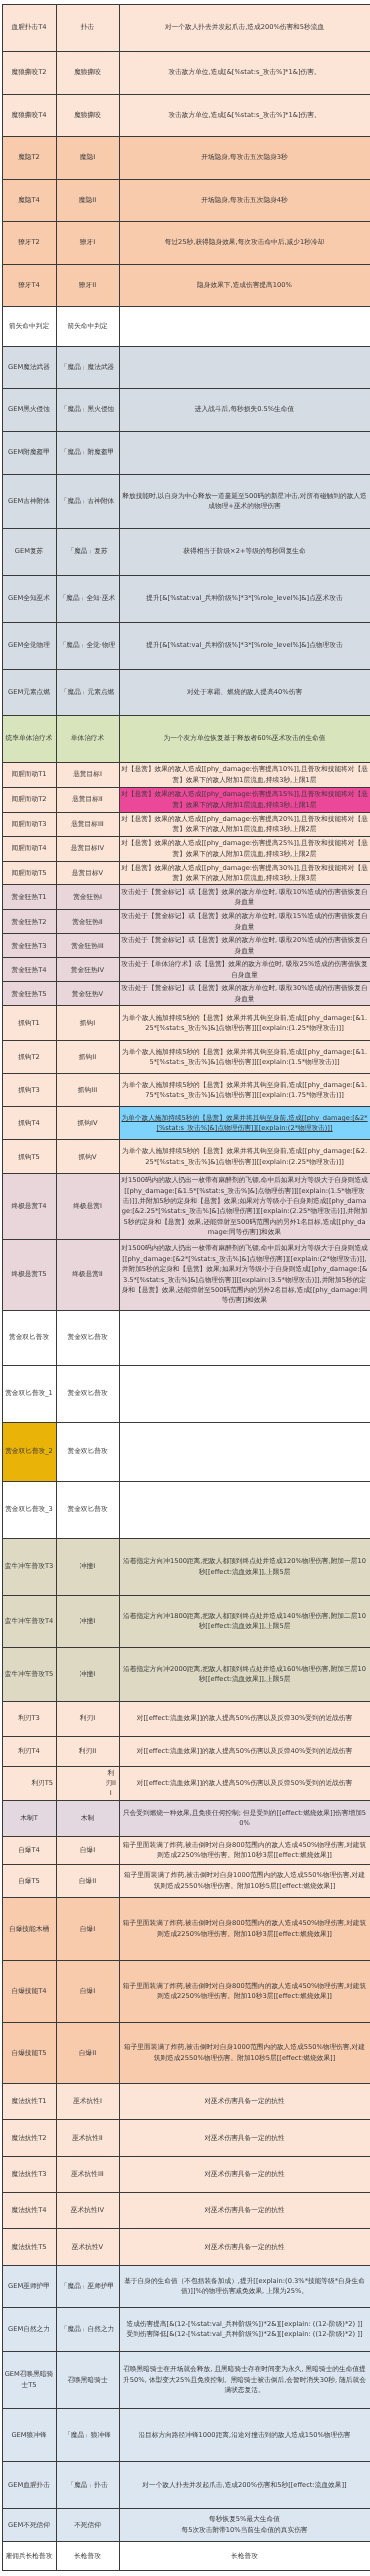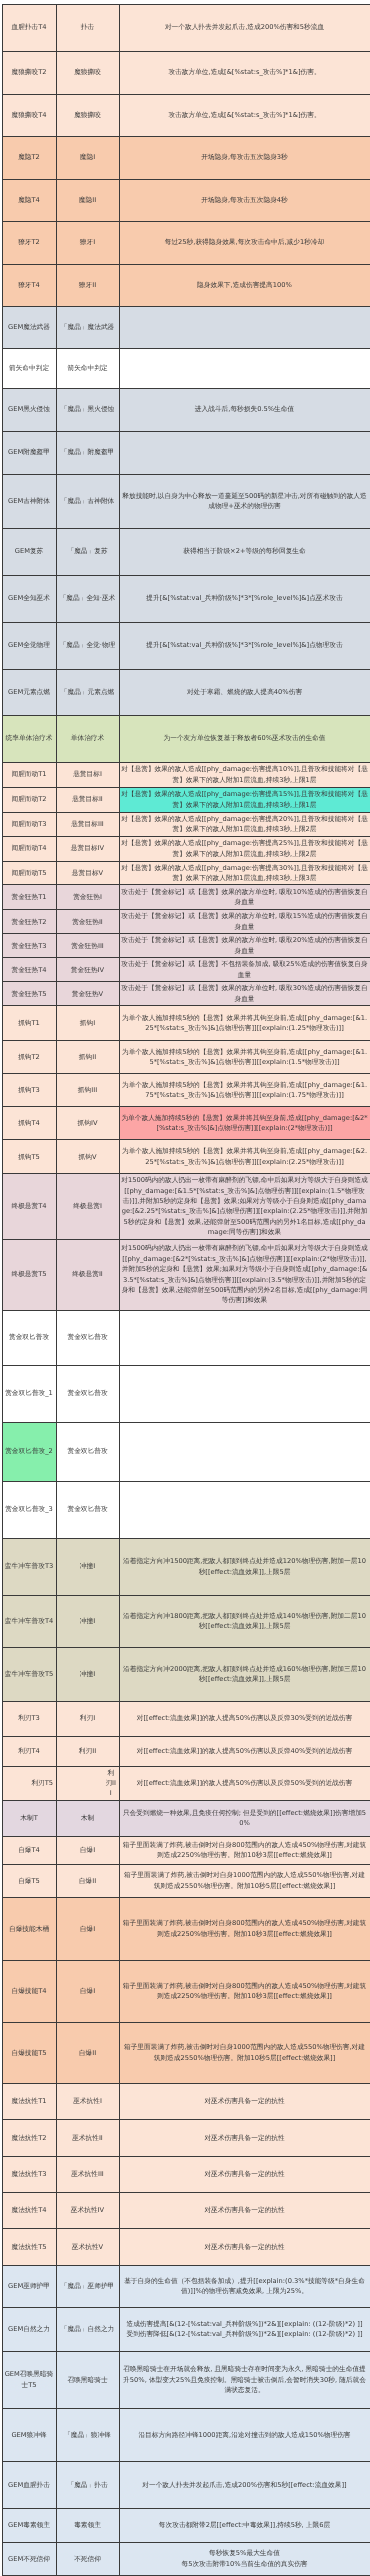--- a/index.html
+++ b/index.html
@@ -60,29 +60,29 @@
         <tr style="height: 43px;">
           <td class="c1" style="background-color: rgb(248, 203, 173);">獠牙T2</td>
           <td class="c2" style="background-color: rgb(248, 203, 173);">獠牙I</td>
           <td class="c3" style="background-color: rgb(248, 203, 173);">每过25秒,获得隐身效果,每次攻击命中后,减少1秒冷却</td>
         </tr>
         <tr style="height: 42px;">
           <td class="c1" style="background-color: rgb(248, 203, 173);">獠牙T4</td>
           <td class="c2" style="background-color: rgb(248, 203, 173);">獠牙II</td>
           <td class="c3" style="background-color: rgb(248, 203, 173);">隐身效果下,造成伤害提高100%</td>
         </tr>
+        <tr style="height: 40px;">
+          <td class="c1" style="background-color: rgb(255, 255, 255);">箭矢命中判定</td>
+          <td class="c2" style="background-color: rgb(255, 255, 255);">箭矢命中判定</td>
+          <td class="c3" style="background-color: rgb(255, 255, 255);"></td>
+        </tr>
         <tr style="height: 42px;">
           <td class="c1" style="background-color: rgb(214, 220, 228);">GEM魔法武器</td>
           <td class="c2" style="background-color: rgb(214, 220, 228);">「魔晶」魔法武器</td>
           <td class="c3" style="background-color: rgb(214, 220, 228);"></td>
-        </tr>
-        <tr style="height: 40px;">
-          <td class="c1" style="background-color: rgb(255, 255, 255);">箭矢命中判定</td>
-          <td class="c2" style="background-color: rgb(255, 255, 255);">箭矢命中判定</td>
-          <td class="c3" style="background-color: rgb(255, 255, 255);"></td>
         </tr>
         <tr style="height: 43px;">
           <td class="c1" style="background-color: rgb(214, 220, 228);">GEM黑火侵蚀</td>
           <td class="c2" style="background-color: rgb(214, 220, 228);">「魔晶」黑火侵蚀</td>
           <td class="c3" style="background-color: rgb(214, 220, 228);">进入战斗后,每秒损失0.5%生命值</td>
         </tr>
         <tr style="height: 43px;">
           <td class="c1" style="background-color: rgb(214, 220, 228);">GEM附魔盔甲</td>
           <td class="c2" style="background-color: rgb(214, 220, 228);">「魔晶」附魔盔甲</td>
           <td class="c3" style="background-color: rgb(214, 220, 228);"></td>
@@ -118,21 +118,21 @@
           <td class="c3" style="background-color: rgb(215, 228, 188);">为一个友方单位恢复基于释放者60%巫术攻击的生命值</td>
         </tr>
         <tr style="height: 25px;">
           <td class="c1" style="background-color: rgb(252, 228, 214);">闻腥而动T1</td>
           <td class="c2" style="background-color: rgb(252, 228, 214);">悬赏目标I</td>
           <td class="c3" style="background-color: rgb(252, 228, 214);">对【悬赏】效果的敌人造成[[phy_damage:伤害提高10%]],且普攻和技能将对【悬赏】效果下的敌人附加1层流血,持续3秒,上限1层</td>
         </tr>
         <tr style="height: 25px;">
           <td class="c1" style="background-color: rgb(252, 228, 214);">闻腥而动T2</td>
           <td class="c2" style="background-color: rgb(252, 228, 214);">悬赏目标II</td>
-          <td class="c3" style="background-color: #5eead4;">对【悬赏】效果的敌人造成[[phy_damage:伤害提高15%]],且普攻和技能将对【悬赏】效果下的敌人附加1层流血,持续3秒,上限1层</td>
+          <td class="c3" style="background-color: #ec4899;">对【悬赏】效果的敌人造成[[phy_damage:伤害提高15%]],且普攻和技能将对【悬赏】效果下的敌人附加1层流血,持续3秒,上限1层</td>
         </tr>
         <tr style="height: 24px;">
           <td class="c1" style="background-color: rgb(252, 228, 214);">闻腥而动T3</td>
           <td class="c2" style="background-color: rgb(252, 228, 214);">悬赏目标III</td>
           <td class="c3" style="background-color: rgb(252, 228, 214);">对【悬赏】效果的敌人造成[[phy_damage:伤害提高20%]],且普攻和技能将对【悬赏】效果下的敌人附加1层流血,持续3秒,上限2层</td>
         </tr>
         <tr style="height: 25px;">
           <td class="c1" style="background-color: rgb(252, 228, 214);">闻腥而动T4</td>
           <td class="c2" style="background-color: rgb(252, 228, 214);">悬赏目标IV</td>
           <td class="c3" style="background-color: rgb(252, 228, 214);">对【悬赏】效果的敌人造成[[phy_damage:伤害提高25%]],且普攻和技能将对【悬赏】效果下的敌人附加1层流血,持续3秒,上限2层</td>
@@ -153,21 +153,21 @@
           <td class="c3" style="background-color: rgb(232, 214, 218);">攻击处于【赏金标记】或【悬赏】效果的敌方单位时, 吸取15%造成的伤害值恢复自身血量</td>
         </tr>
         <tr style="height: 24px;">
           <td class="c1" style="background-color: rgb(232, 214, 218);">赏金狂热T3</td>
           <td class="c2" style="background-color: rgb(232, 214, 218);">赏金狂热III</td>
           <td class="c3" style="background-color: rgb(232, 214, 218);">攻击处于【赏金标记】或【悬赏】效果的敌方单位时, 吸取20%造成的伤害值恢复自身血量</td>
         </tr>
         <tr style="height: 24px;">
           <td class="c1" style="background-color: rgb(232, 214, 218);">赏金狂热T4</td>
           <td class="c2" style="background-color: rgb(232, 214, 218);">赏金狂热IV</td>
-          <td class="c3" style="background-color: rgb(232, 214, 218);">攻击处于【赏金标记】或【悬赏】不包括装备加成, 吸取25%造成的伤害值恢复自身血量</td>
+          <td class="c3" style="background-color: rgb(232, 214, 218);">攻击处于【单体治疗术】或【悬赏】效果的敌方单位时, 吸取25%造成的伤害值恢复自身血量</td>
         </tr>
         <tr style="height: 24px;">
           <td class="c1" style="background-color: rgb(232, 214, 218);">赏金狂热T5</td>
           <td class="c2" style="background-color: rgb(232, 214, 218);">赏金狂热V</td>
           <td class="c3" style="background-color: rgb(232, 214, 218);">攻击处于【赏金标记】或【悬赏】效果的敌方单位时, 吸取30%造成的伤害值恢复自身血量</td>
         </tr>
         <tr style="height: 35px;">
           <td class="c1" style="background-color: rgb(252, 228, 214);">抓钩T1</td>
           <td class="c2" style="background-color: rgb(252, 228, 214);">抓钩I</td>
           <td class="c3" style="background-color: rgb(252, 228, 214);">为单个敌人施加持续5秒的【悬赏】效果并将其钩至身前,造成[[phy_damage:[&amp;1.25*[%stat:s_攻击%]&amp;]点物理伤害]][[explain:(1.25*物理攻击)]]</td>
@@ -178,21 +178,21 @@
           <td class="c3" style="background-color: rgb(252, 228, 214);">为单个敌人施加持续5秒的【悬赏】效果并将其钩至身前,造成[[phy_damage:[&amp;1.5*[%stat:s_攻击%]&amp;]点物理伤害]][[explain:(1.5*物理攻击)]]</td>
         </tr>
         <tr style="height: 33px;">
           <td class="c1" style="background-color: rgb(252, 228, 214);">抓钩T3</td>
           <td class="c2" style="background-color: rgb(252, 228, 214);">抓钩III</td>
           <td class="c3" style="background-color: rgb(252, 228, 214);">为单个敌人施加持续5秒的【悬赏】效果并将其钩至身前,造成[[phy_damage:[&amp;1.75*[%stat:s_攻击%]&amp;]点物理伤害]][[explain:(1.75*物理攻击)]]</td>
         </tr>
         <tr style="height: 33px;">
           <td class="c1" style="background-color: rgb(252, 228, 214);">抓钩T4</td>
           <td class="c2" style="background-color: rgb(252, 228, 214);">抓钩IV</td>
-          <td class="c3" style="background-color: #fca5a5;">为单个敌人施加持续5秒的【悬赏】效果并将其钩至身前,造成[[phy_damage:[&amp;2*[%stat:s_攻击%]&amp;]点物理伤害]][[explain:(2*物理攻击)]]</td>
+          <td class="c3" style="background-color: #7dd3fc; text-decoration: underline;">为单个敌人施加持续5秒的【悬赏】效果并将其钩至身前,造成[[phy_damage:[&amp;2*[%stat:s_攻击%]&amp;]点物理伤害]][[explain:(2*物理攻击)]]</td>
         </tr>
         <tr style="height: 34px;">
           <td class="c1" style="background-color: rgb(252, 228, 214);">抓钩T5</td>
           <td class="c2" style="background-color: rgb(252, 228, 214);">抓钩V</td>
           <td class="c3" style="background-color: rgb(252, 228, 214);">为单个敌人施加持续5秒的【悬赏】效果并将其钩至身前,造成[[phy_damage:[&amp;2.25*[%stat:s_攻击%]&amp;]点物理伤害]][[explain:(2.25*物理攻击)]]</td>
         </tr>
         <tr style="height: 65px;">
           <td class="c1" style="background-color: rgb(232, 214, 218);">终极悬赏T4</td>
           <td class="c2" style="background-color: rgb(232, 214, 218);">终极悬赏I</td>
           <td class="c3" style="background-color: rgb(232, 214, 218);">对1500码内的敌人扔出一枚带有麻醉剂的飞镖,命中后如果对方等级大于自身则造成[[phy_damage:[&amp;1.5*[%stat:s_攻击%]&amp;]点物理伤害]][[explain:(1.5*物理攻击)]],并附加5秒的定身和【悬赏】效果;如果对方等级小于自身则造成[[phy_damage:[&amp;2.25*[%stat:s_攻击%]&amp;]点物理伤害]][[explain:(2.25*物理攻击)]],并附加5秒的定身和【悬赏】效果,还能弹射至500码范围内的另外1名目标,造成[[phy_damage:同等伤害]]和效果</td>
@@ -206,21 +206,21 @@
           <td class="c1" style="background-color: rgb(255, 255, 255);">赏金双匕普攻</td>
           <td class="c2" style="background-color: rgb(255, 255, 255);">赏金双匕普攻</td>
           <td class="c3" style="background-color: rgb(255, 255, 255);"></td>
         </tr>
         <tr style="height: 57px;">
           <td class="c1" style="background-color: rgb(255, 255, 255);">赏金双匕普攻_1</td>
           <td class="c2" style="background-color: rgb(255, 255, 255);">赏金双匕普攻</td>
           <td class="c3" style="background-color: rgb(255, 255, 255);"></td>
         </tr>
         <tr style="height: 59px;">
-          <td class="c1" style="background-color: #86efac;">赏金双匕普攻_2</td>
+          <td class="c1" style="background-color: #eab308;">赏金双匕普攻_2</td>
           <td class="c2" style="background-color: rgb(255, 255, 255);">赏金双匕普攻</td>
           <td class="c3" style="background-color: rgb(255, 255, 255);"></td>
         </tr>
         <tr style="height: 57px;">
           <td class="c1" style="background-color: rgb(255, 255, 255);">赏金双匕普攻_3</td>
           <td class="c2" style="background-color: rgb(255, 255, 255);">赏金双匕普攻</td>
           <td class="c3" style="background-color: rgb(255, 255, 255);"></td>
         </tr>
         <tr style="height: 57px;">
           <td class="c1" style="background-color: rgb(221, 217, 195);">蛮牛冲车普攻T3</td>
@@ -325,25 +325,20 @@
         </tr>
         <tr style="height: 53px;">
           <td class="c1" style="background-color: rgb(220, 230, 241);">GEM狼冲锋</td>
           <td class="c2" style="background-color: rgb(220, 230, 241);">「魔晶」狼冲锋</td>
           <td class="c3" style="background-color: rgb(220, 230, 241);">沿目标方向路径冲锋1000距离,沿途对撞击到的敌人造成150%物理伤害</td>
         </tr>
         <tr style="height: 47px;">
           <td class="c1" style="background-color: rgb(220, 230, 241);">GEM血腥扑击</td>
           <td class="c2" style="background-color: rgb(220, 230, 241);">「魔晶」扑击</td>
           <td class="c3" style="background-color: rgb(220, 230, 241);">对一个敌人扑去并发起爪击,造成200%伤害和5秒[[effect:流血效果]]</td>
-        </tr>
-        <tr style="height: 34px;">
-          <td class="c1" style="background-color: rgb(220, 230, 241);">GEM毒素领主</td>
-          <td class="c2" style="background-color: rgb(220, 230, 241);">毒素领主</td>
-          <td class="c3" style="background-color: rgb(220, 230, 241);">每次攻击都附带2层[[effect:中毒效果]],持续5秒, 上限6层</td>
         </tr>
         <tr style="height: 33px;">
           <td class="c1" style="background-color: rgb(220, 230, 241);">GEM不死信仰</td>
           <td class="c2" style="background-color: rgb(220, 230, 241);">不死信仰</td>
           <td class="c3" style="background-color: rgb(220, 230, 241);">每秒恢复5%最大生命值
 每5次攻击附带10%当前生命值的真实伤害</td>
         </tr>
         <tr style="height: 29px;">
           <td class="c1" style="background-color: rgb(255, 255, 255);">雇佣兵长枪普攻</td>
           <td class="c2" style="background-color: rgb(255, 255, 255);">长枪普攻</td>

